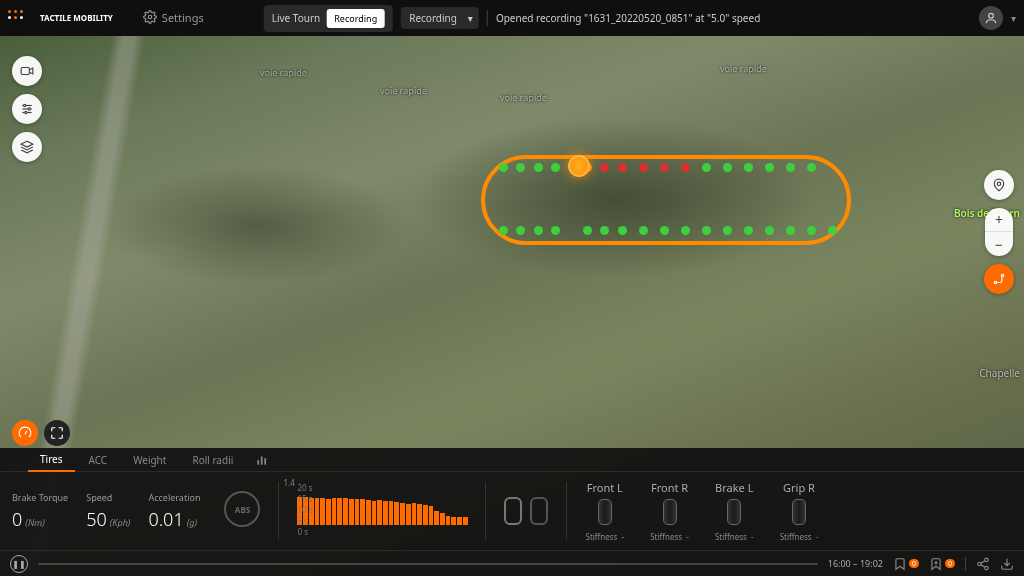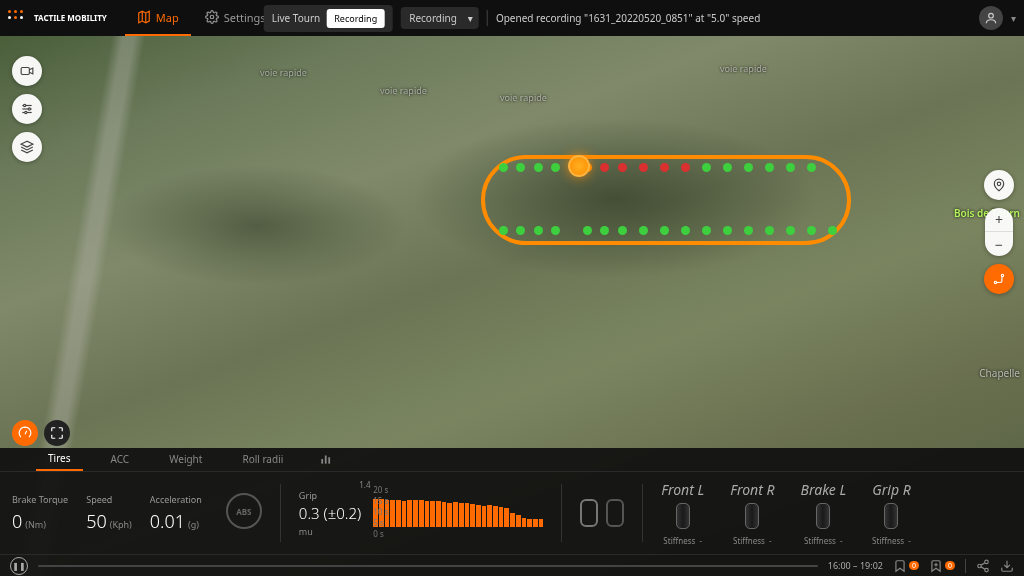--- a/index.html
+++ b/index.html
@@ -1,20 +1,20 @@
 <!DOCTYPE html>
 <html><head>
 <meta charset="utf-8">
 <style>
 * { margin:0; padding:0; box-sizing:border-box; font-family:system-ui,-apple-system,sans-serif; }
 body { width:1024px; height:576px; overflow:hidden; background:#1a1a1a; position:relative; }
 
 
 .header { height:36px; background:#0f0f0f; display:flex; align-items:center; padding:0 8px; position:relative; z-index:10; color:#ccc; font-size:11px; }
-.logo { display:flex; align-items:center; gap:10px; margin-right:18px; }
+.logo { display:flex; align-items:center; gap:16px; margin-right:18px; }
 .logo-dots { width:16px; height:16px; position:relative; }
 .logo-dots span { position:absolute; width:3px; height:3px; border-radius:50%; }
 .logo-text { color:#fff; font-size:8px; line-height:1; font-weight:700; }
 .nav { display:flex; gap:2px; }
 .nav-item { display:flex; align-items:center; gap:5px; padding:0 12px; height:36px; color:#999; cursor:pointer; border-bottom:2px solid transparent; }
 .nav-item.active { color:#ff6b00; border-bottom-color:#ff6b00; }
 .center-controls { position:absolute; left:50%; transform:translateX(-50%); display:flex; align-items:center; gap:8px; }
 .pill { background:#2a2a2a; border-radius:4px; padding:4px 8px; font-size:10px; display:flex; align-items:center; gap:6px; }
 .pill-white { background:#fff; color:#000; padding:3px 8px; border-radius:3px; font-size:9px; }
 .select { background:#2a2a2a; border:none; color:#ccc; padding:4px 22px 4px 8px; border-radius:4px; font-size:10px; position:relative; }
@@ -44,50 +44,50 @@
 .zoom button { width:28px; height:24px; border:none; background:transparent; font-size:14px; color:#444; cursor:pointer; }
 .zoom button:first-child { border-bottom:1px solid #ddd; }
 .map-label-right { position:absolute; right:4px; color:#b5f55a; font-size:10px; font-weight:600; text-shadow:0 0 3px #000; }
 
 
 .bottom-panel-toggle { position:absolute; bottom:130px; left:12px; display:flex; gap:6px; z-index:6; }
 .toggle-btn { width:26px; height:26px; border-radius:50%; background:#ff6b00; display:flex; align-items:center; justify-content:center; cursor:pointer; color:#fff; font-size:11px; }
 .toggle-btn.dark { background:#222; }
 
 .bottom { position:absolute; bottom:0; left:0; right:0; height:128px; background:rgba(15,15,15,0.92); z-index:5; display:flex; flex-direction:column; }
-.tabs { display:flex; align-items:flex-end; height:24px; border-bottom:1px solid #2a2a2a; padding-left:36px; gap:16px; }
+.tabs { display:flex; align-items:center; height:24px; border-bottom:1px solid #2a2a2a; padding-left:28px; gap:2px; }
 .tab { padding:0 12px; font-size:10px; color:#888; cursor:pointer; height:24px; display:flex; align-items:center; }
 .tab.active { color:#fff; border-bottom:2px solid #ff6b00; }
 .tab.icon-only { padding:0 8px; }
 
 .metrics { flex:1; display:flex; padding:8px 12px; gap:18px; align-items:center; }
 .metric-group { display:flex; gap:18px; }
 .metric { display:flex; flex-direction:column; gap:3px; }
 .metric-label { font-size:9px; color:#999; }
 .metric-value { display:flex; align-items:baseline; gap:3px; }
 .metric-num { font-size:18px; color:#fff; font-weight:300; }
-.metric-unit { font-size:9px; color:#888; }
+.metric-unit { font-size:9px; color:#888;font-style:italic; }
 .abs-icon { width:36px; height:36px; border:2px solid #555; border-radius:50%; display:flex; align-items:center; justify-content:center; color:#666; font-size:8px; font-weight:700; margin-left:6px; }
 
 .divider { width:1px; height:58px; background:#333; }
 
 .grip-section { display:flex; gap:12px; align-items:flex-start; padding-top:2px; }
 .grip-metric .metric-num { font-size:15px; line-height:1.1; }
 .chart { width:170px; height:50px; position:relative; }
 .chart-bars { position:absolute; inset:0 0 12px 0; display:flex; align-items:flex-end; gap:1px; }
 .chart-bars div { flex:1; background:#ff6b00; }
 .chart-axis { position:absolute; bottom:0; left:0; right:0; display:flex; justify-content:space-between; font-size:8px; color:#777;flex-direction:column; }
 .chart-ymax { position:absolute; top:-10px; left:-14px; font-size:8px; color:#888; }
 
 .tire-icons { display:flex; gap:8px; }
 .tire-icon-big { width:18px; height:28px; border:2px solid #555; border-radius:6px; }
 
 .tires-4 { display:flex; gap:26px; flex:1; }
 .tire-col { display:flex; flex-direction:column; align-items:center; gap:4px; }
-.tire-col-label { font-size:14px; color:#aaa;font-style:italic; }
+.tire-col-label { font-size:11px; color:#aaa; }
 .tire-shape { width:14px; height:26px; border:1.5px solid #666; border-radius:5px; background:linear-gradient(90deg,#333,#1a1a1a,#333); }
 .tire-stat { font-size:8px; color:#888; margin-top:2px; }
 
 
 .playback { height:28px; display:flex; align-items:center; padding:0 10px; gap:10px; border-top:1px solid #2a2a2a; }
 .play-btn { width:18px; height:18px; border:1.5px solid #aaa; border-radius:50%; display:flex; align-items:center; justify-content:center; color:#aaa; font-size:8px; cursor:pointer; }
 .timeline { flex:1; height:2px; background:#444; position:relative; border-radius:1px; }
 .time-text { font-size:9px; color:#aaa; }
 .pb-icon { color:#888; font-size:12px; cursor:pointer; display:flex; align-items:center; gap:2px; }
 .pb-icon .badge { background:#ff6b00; color:#fff; font-size:7px; border-radius:6px; padding:0 3px; }
@@ -103,26 +103,20 @@
       <span style="background:#ff6b00;top:0;left:0"></span>
         <span style="background:#ff6b00;top:0;left:6px"></span>
         <span style="background:#ff6b00;top:0;left:12px"></span>
       <span style="background:#fff;top:6px;left:0"></span>
         <span style="background:#ff6b00;top:6px;left:6px"></span>
         <span style="background:#fff;top:6px;left:12px"></span>
     </div>
     <div class="logo-text">TACTILE MOBILITY</div>
   </div>
   <div class="nav">
-    <div class="nav-item active">
-      <svg class="i" viewBox="0 0 24 24" fill="none" stroke="currentColor" stroke-width="2">
-          <path d="M9 2 3 5v17l6-3 6 3 6-3V2l-6 3-6-3zM9 2v17M15 5v17"></path>
-        </svg>
-      <span>Map</span>
-    </div>
     <div class="nav-item">
       <svg class="i" viewBox="0 0 24 24" fill="none" stroke="currentColor" stroke-width="2">
           <circle cx="12" cy="12" r="3"></circle>
           <path d="M19.4 15a1.7 1.7 0 0 0 .3 1.8l.1.1a2 2 0 1 1-2.8 2.8l-.1-.1a1.7 1.7 0 0 0-1.8-.3 1.7 1.7 0 0 0-1 1.5V21a2 2 0 1 1-4 0v-.1a1.7 1.7 0 0 0-1-1.5 1.7 1.7 0 0 0-1.8.3l-.1.1a2 2 0 1 1-2.8-2.8l.1-.1a1.7 1.7 0 0 0 .3-1.8 1.7 1.7 0 0 0-1.5-1H3a2 2 0 1 1 0-4h.1a1.7 1.7 0 0 0 1.5-1 1.7 1.7 0 0 0-.3-1.8l-.1-.1a2 2 0 1 1 2.8-2.8l.1.1a1.7 1.7 0 0 0 1.8.3H9a1.7 1.7 0 0 0 1-1.5V3a2 2 0 1 1 4 0v.1a1.7 1.7 0 0 0 1 1.5 1.7 1.7 0 0 0 1.8-.3l.1-.1a2 2 0 1 1 2.8 2.8l-.1.1a1.7 1.7 0 0 0-.3 1.8V9a1.7 1.7 0 0 0 1.5 1H21a2 2 0 1 1 0 4h-.1a1.7 1.7 0 0 0-1.5 1z"></path>
         </svg>
       <span>Settings</span>
     </div>
   </div>
   <div class="center-controls">
     <div class="pill">
@@ -289,27 +283,20 @@
             <span class="metric-num">0.01</span>
             <span class="metric-unit">(g)</span>
           </div>
       </div>
       <div class="abs-icon">ABS</div>
     </div>
 
     <div class="divider"></div>
 
     <div class="grip-section">
-      <div class="metric grip-metric">
-        <div class="metric-label">Grip</div>
-        <div class="metric-value" style="flex-direction:column;align-items:flex-start">
-          <span class="metric-num">0.3 (±0.2)</span>
-          <span class="metric-unit">mu</span>
-        </div>
-      </div>
       <div class="chart">
         <div class="chart-ymax">1.4</div>
         <div class="chart-bars" id="chart-bars">
             <div style="height: 75%;"></div>
             <div style="height: 75%;"></div>
             <div style="height: 71.4286%;"></div>
             <div style="height: 71.4286%;"></div>
             <div style="height: 70%;"></div>
             <div style="height: 67.8571%;"></div>
             <div style="height: 71.4286%;"></div>

